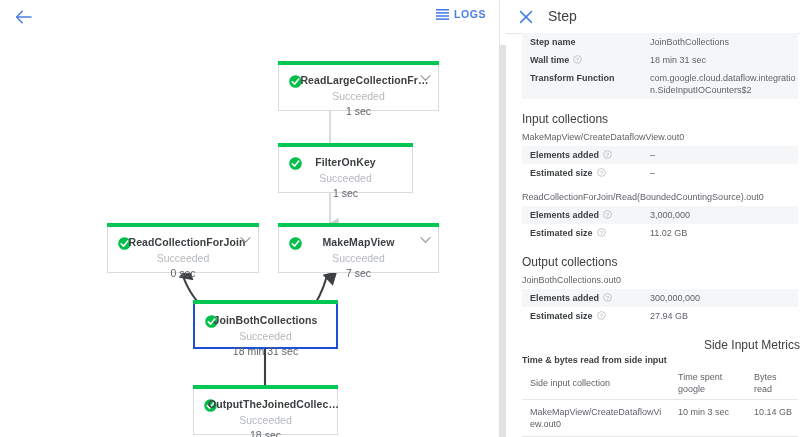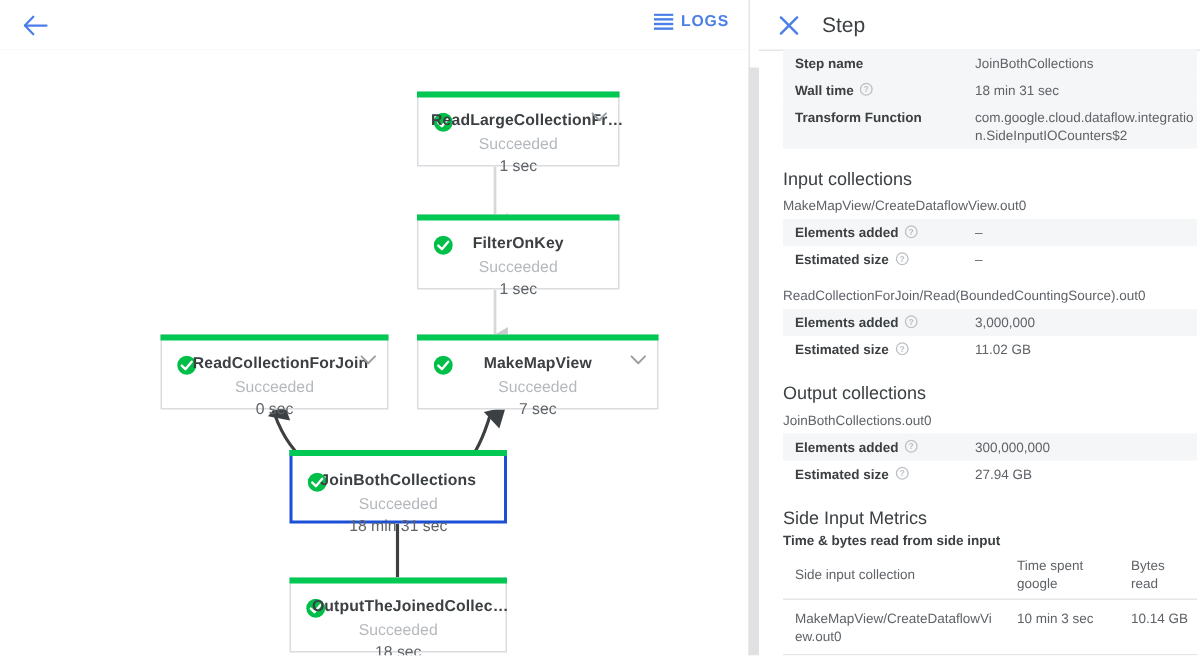--- a/index.html
+++ b/index.html
@@ -310,21 +310,21 @@
 
         <line x1="330" y1="160" x2="330" y2="190" stroke="#d8d8d8" stroke-width="1.8" marker-end="url(#arrow-light)"></line>
 
         <path d="M245,292 C235,285 200,290 183,243" fill="none" stroke="#3c4043" stroke-width="2.1" marker-end="url(#arrow-dark)"></path>
 
         <path d="M285,292 C295,285 313,290 327,243" fill="none" stroke="#3c4043" stroke-width="2.1" marker-end="url(#arrow-dark)"></path>
 
         <line x1="265" y1="316" x2="265" y2="352" stroke="#3c4043" stroke-width="2.1"></line>
       </svg>
 
-      <div class="node" style="left:278px; top:28px; width:135px; height:50px;">
+      <div class="node" style="left:278px; top:28px; width:161px; height:50px;">
         <div class="topbar-accent"></div>
         <svg class="node-check" viewBox="0 0 13 13">
           <circle cx="6.5" cy="6.5" r="6.3" fill="#00bf49"></circle>
           <path d="M3.2 6.7 L5.6 9.1 L9.8 4.1" fill="none" stroke="#ffffff" stroke-width="1.6" stroke-linecap="round" stroke-linejoin="round"></path>
         </svg>
         <div class="node-name" style="padding-left:6px;">ReadLargeCollectionFr…</div>
         <div class="node-status">Succeeded</div>
         <div class="node-time">1 sec</div>
         <svg class="node-chevron" viewBox="0 0 11 8">
           <path d="M1 1.6 L5.5 6.2 L10 1.6" fill="none" stroke="#9aa0a6" stroke-width="1.3" stroke-linecap="round" stroke-linejoin="round"></path>
@@ -488,21 +488,21 @@
         <tr>
           <td class="k"><span>Estimated size</span><svg class="help-icon" viewBox="0 0 10 10">
                   <circle cx="5" cy="5" r="4.3" fill="none" stroke="#bdc1c6" stroke-width="1"></circle>
                   <text x="5" y="7.4" font-size="6.4" fill="#bdc1c6" text-anchor="middle" font-family="Liberation Sans, sans-serif">?</text>
                 </svg></td>
           <td class="v">27.94 GB</td>
         </tr>
       </tbody>
         </table>
 
-      <div class="section-title" style="margin-bottom:1px;">Side Input Metrics</div>
+      <div class="section-title" style="margin-bottom:1px;text-align:right;">Side Input Metrics</div>
       <div class="subsection-title">Time &amp; bytes read from side input</div>
       <table class="metrics">
         <colgroup>
             <col class="c1">
             <col class="c2">
             <col class="c3">
           </colgroup>
         <tbody>
             <tr>
           <th>Side input collection</th>

